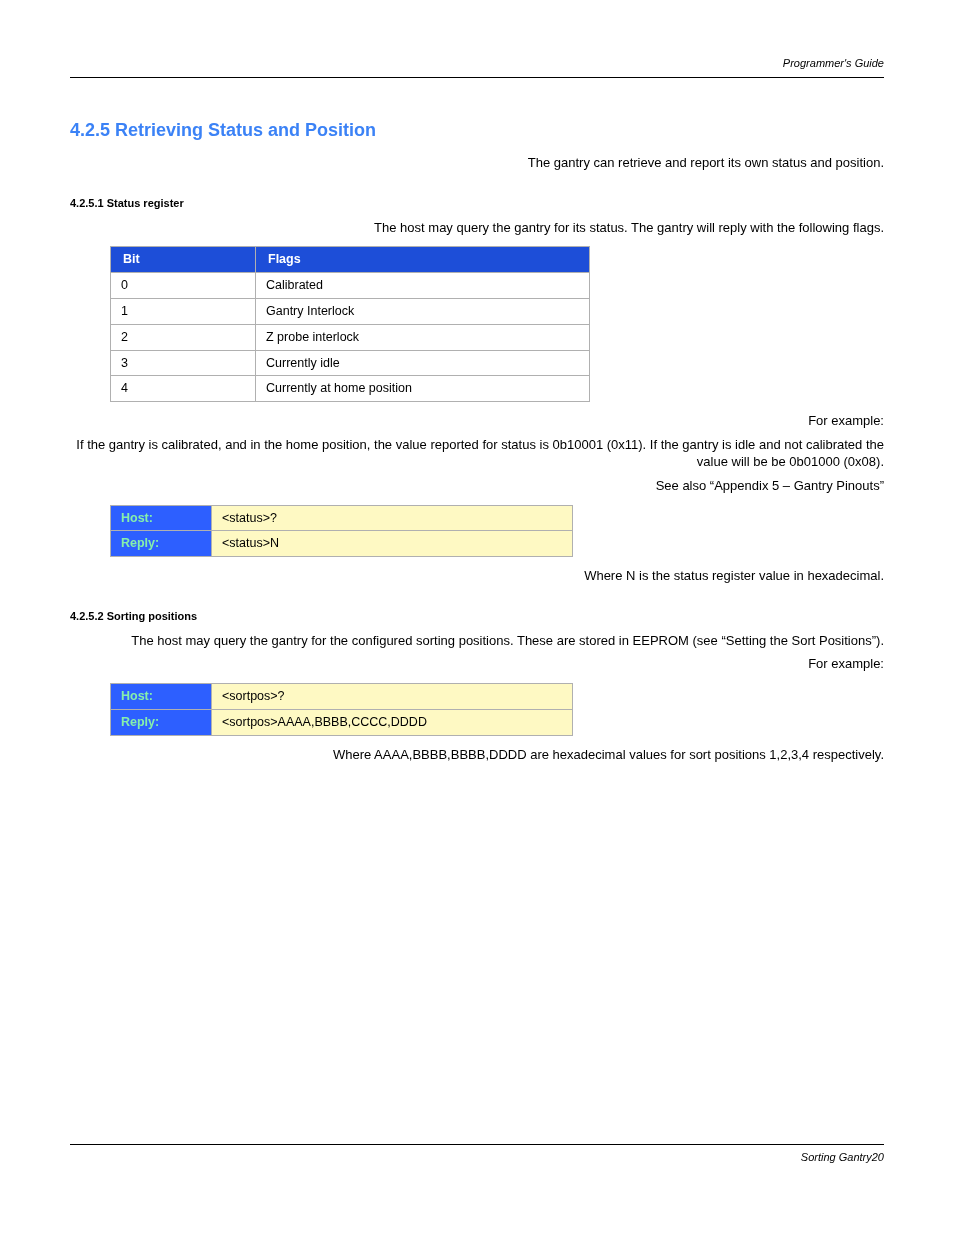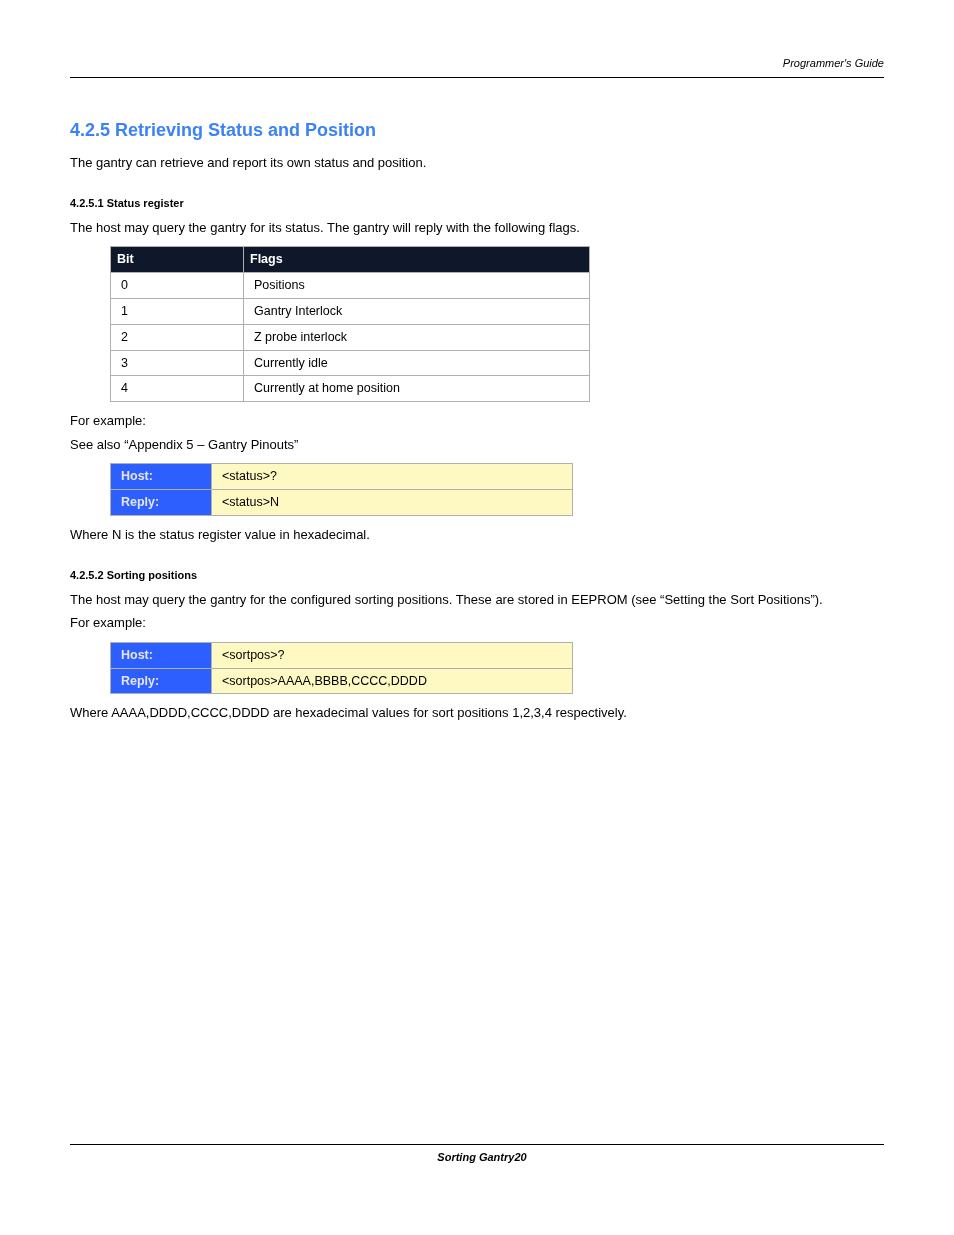--- a/index.html
+++ b/index.html
@@ -38,52 +38,53 @@
   }
   .sub-heading {
     font-size: 11px;
     font-weight: bold;
     margin: 24px 0 8px 0;
     color: #000;
   }
   p.body {
     margin: 6px 0;
     color: #000;
+    text-align: right;
   }
   .indent-block {
     margin-left: 40px;
   }
   table.spec {
     border-collapse: collapse;
     margin: 10px 0 10px 40px;
     font-size: 12.5px;
   }
   table.spec th {
-    background: #0f172a;
+    background: #1d4ed8;
     color: #ffffff;
     font-weight: bold;
     text-align: left;
-    padding: 4px 6px;
+    padding: 4px 12px;
     border: 1px solid #b0b0b0;
   }
   table.spec td {
     background: #ffffff;
     padding: 4px 10px;
     border: 1px solid #b0b0b0;
     text-align: left;
   }
   
   table.kv {
     border-collapse: collapse;
     margin: 10px 0 10px 40px;
     font-size: 12.5px;
   }
   table.kv th {
     background: #2d5fff;
-    color: #e5e5e5;
+    color: #86efac;
     font-weight: bold;
     text-align: left;
     padding: 4px 10px;
     border: 1px solid #b0b0b0;
     width: 80px;
   }
   table.kv td {
     background: #fef9c3;
     padding: 4px 10px;
     border: 1px solid #b0b0b0;
@@ -97,22 +98,21 @@
     border-top: 1px solid #000;
   }
   .footer {
     position: absolute;
     left: 80px;
     right: 70px;
     bottom: 70px;
     font-size: 11px;
     font-style: italic;
     display: flex;
-    justify-content: center;
-    font-weight: bold;
+    justify-content: flex-end;
   }
 </style>
 </head>
 <body>
 
 <div class="page">
 
   <div class="running-header">
     <span></span>
     <span>Programmer's Guide</span>
@@ -128,21 +128,21 @@
   <table class="spec" style="width:480px;">
     <thead>
       <tr>
         <th style="width:120px;">Bit</th>
         <th>Flags</th>
       </tr>
     </thead>
     <tbody>
       <tr>
         <td>0</td>
-        <td>Positions</td>
+        <td>Calibrated</td>
       </tr>
       <tr>
         <td>1</td>
         <td>Gantry Interlock</td>
       </tr>
       <tr>
         <td>2</td>
         <td>Z probe interlock</td>
       </tr>
       <tr>
@@ -150,20 +150,21 @@
         <td>Currently idle</td>
       </tr>
       <tr>
         <td>4</td>
         <td>Currently at home position</td>
       </tr>
     </tbody>
   </table>
 
   <p class="body">For example:</p>
+  <p class="body">If the gantry is calibrated, and in the home position, the value reported for status is 0b10001 (0x11). If the gantry is idle and not calibrated the value will be be 0b01000 (0x08).</p>
   <p class="body">See also “Appendix 5 – Gantry Pinouts”</p>
 
   <table class="kv">
     <tbody>
         <tr>
       <th>Host:</th>
       <td>&lt;status&gt;?</td>
     </tr>
     <tr>
       <th>Reply:</th>
@@ -184,21 +185,21 @@
       <th>Host:</th>
       <td>&lt;sortpos&gt;?</td>
     </tr>
     <tr>
       <th>Reply:</th>
       <td>&lt;sortpos&gt;AAAA,BBBB,CCCC,DDDD</td>
     </tr>
   </tbody>
     </table>
 
-  <p class="body indent-block">Where AAAA,DDDD,CCCC,DDDD are hexadecimal values for sort positions 1,2,3,4 respectively.</p>
+  <p class="body indent-block">Where AAAA,BBBB,BBBB,DDDD are hexadecimal values for sort positions 1,2,3,4 respectively.</p>
 
   <div class="footer-rule"></div>
   <div class="footer">
     <span>Sorting Gantry</span>
     <span>20</span>
   </div>
 
 </div>
 
 </body></html>

